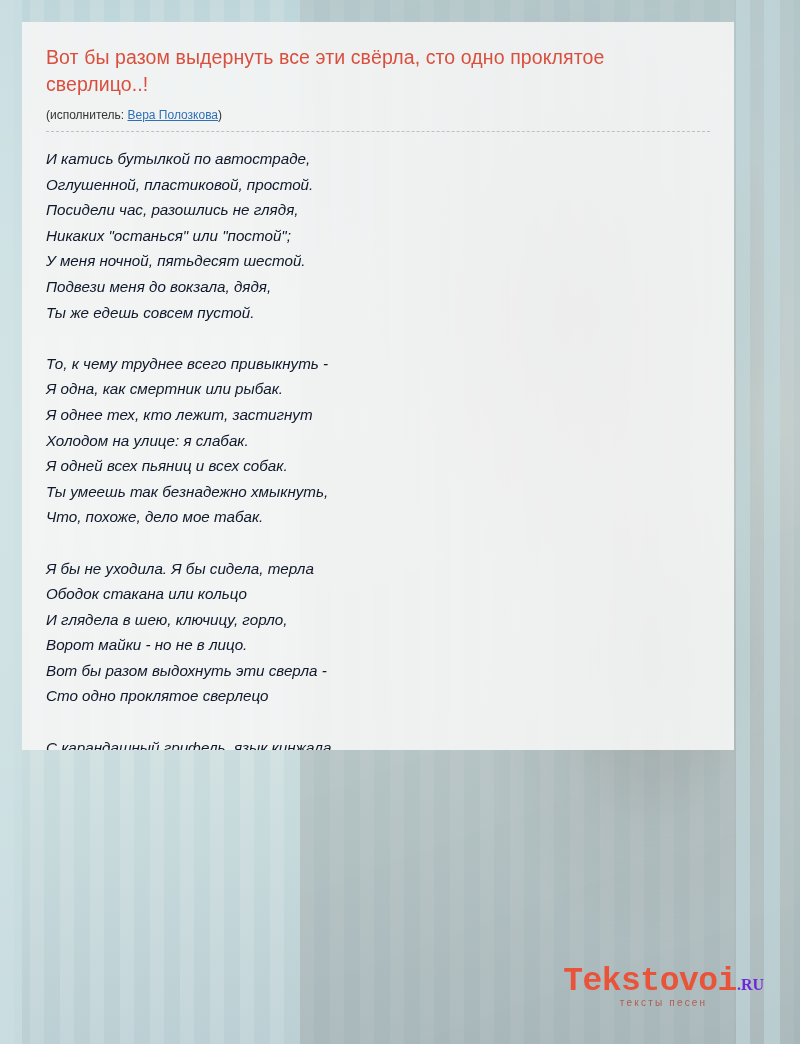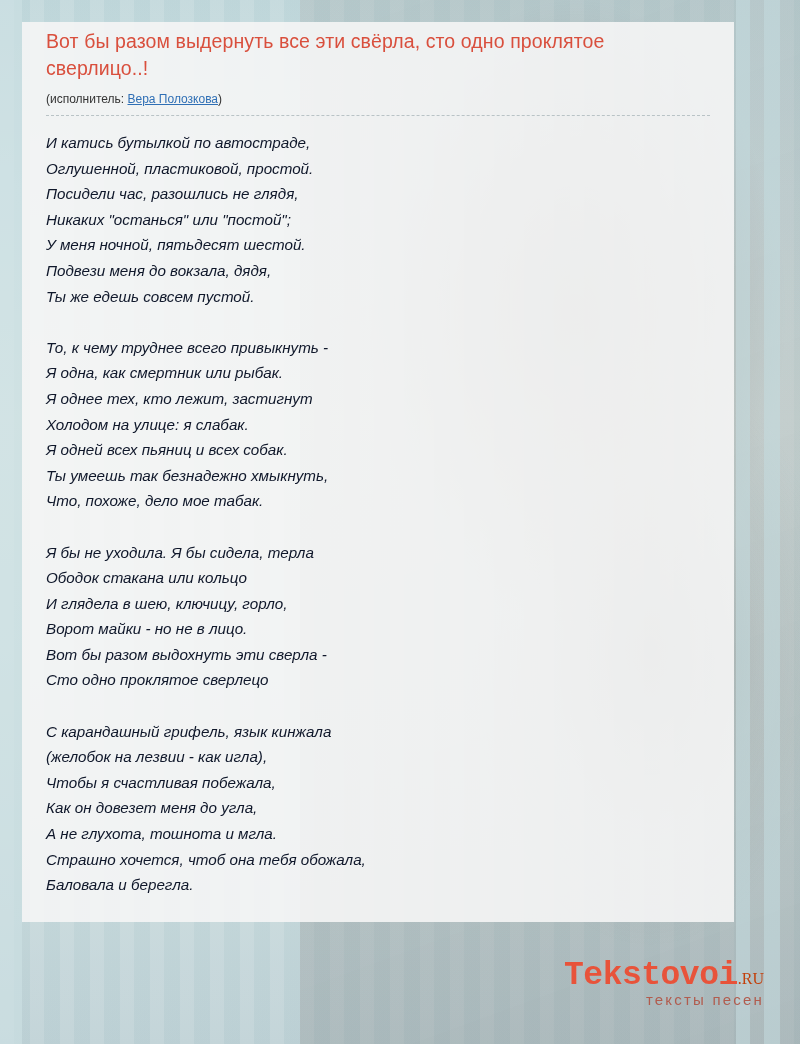--- a/index.html
+++ b/index.html
@@ -56,25 +56,25 @@
     position: absolute;
     background: rgba(201,222,225,0.55);
   }
 
   
   .card {
     position: absolute;
     left: 22px;
     top: 22px;
     width: 712px;
-    height: 900px;
+    height: 728px;
     background: rgba(245,245,245,0.90);
     z-index: 5;
     box-sizing: border-box;
-    padding: 6px 24px 0 24px;
+    padding: 22px 24px 0 24px;
     overflow: hidden;
   }
 
   .song-title {
     color: #d94f3d;
     font-size: 19.5px;
     line-height: 27px;
     font-weight: normal;
     margin: 0 0 10px 0;
     letter-spacing: 0.1px;
@@ -117,30 +117,31 @@
     font-size: 33px;
     font-weight: bold;
     color: #e8533a;
     letter-spacing: -0.5px;
     line-height: 34px;
     display: inline-block;
   }
   .logo-ru {
     font-family: "Liberation Serif", serif;
     font-size: 16px;
-    font-weight: normal;
-    color: #c2410c;
+    font-weight: bold;
+    color: #6d28d9;
     letter-spacing: 0;
     vertical-align: baseline;
   }
   .logo-sub {
-    font-size: 15px;
+    font-size: 10px;
     color: #b15c4e;
     letter-spacing: 2.2px;
     margin-top: -2px;
+    text-align: center;
   }
 </style>
 </head>
 <body>
 
 <div class="bg"></div>
 <div class="bg-stripes"></div>
 <div class="bg-photo"></div>
 <div class="bg-blocks">
   <div class="blk" style="left:736px; top:0px; width:14px; height:1044px;"></div>

